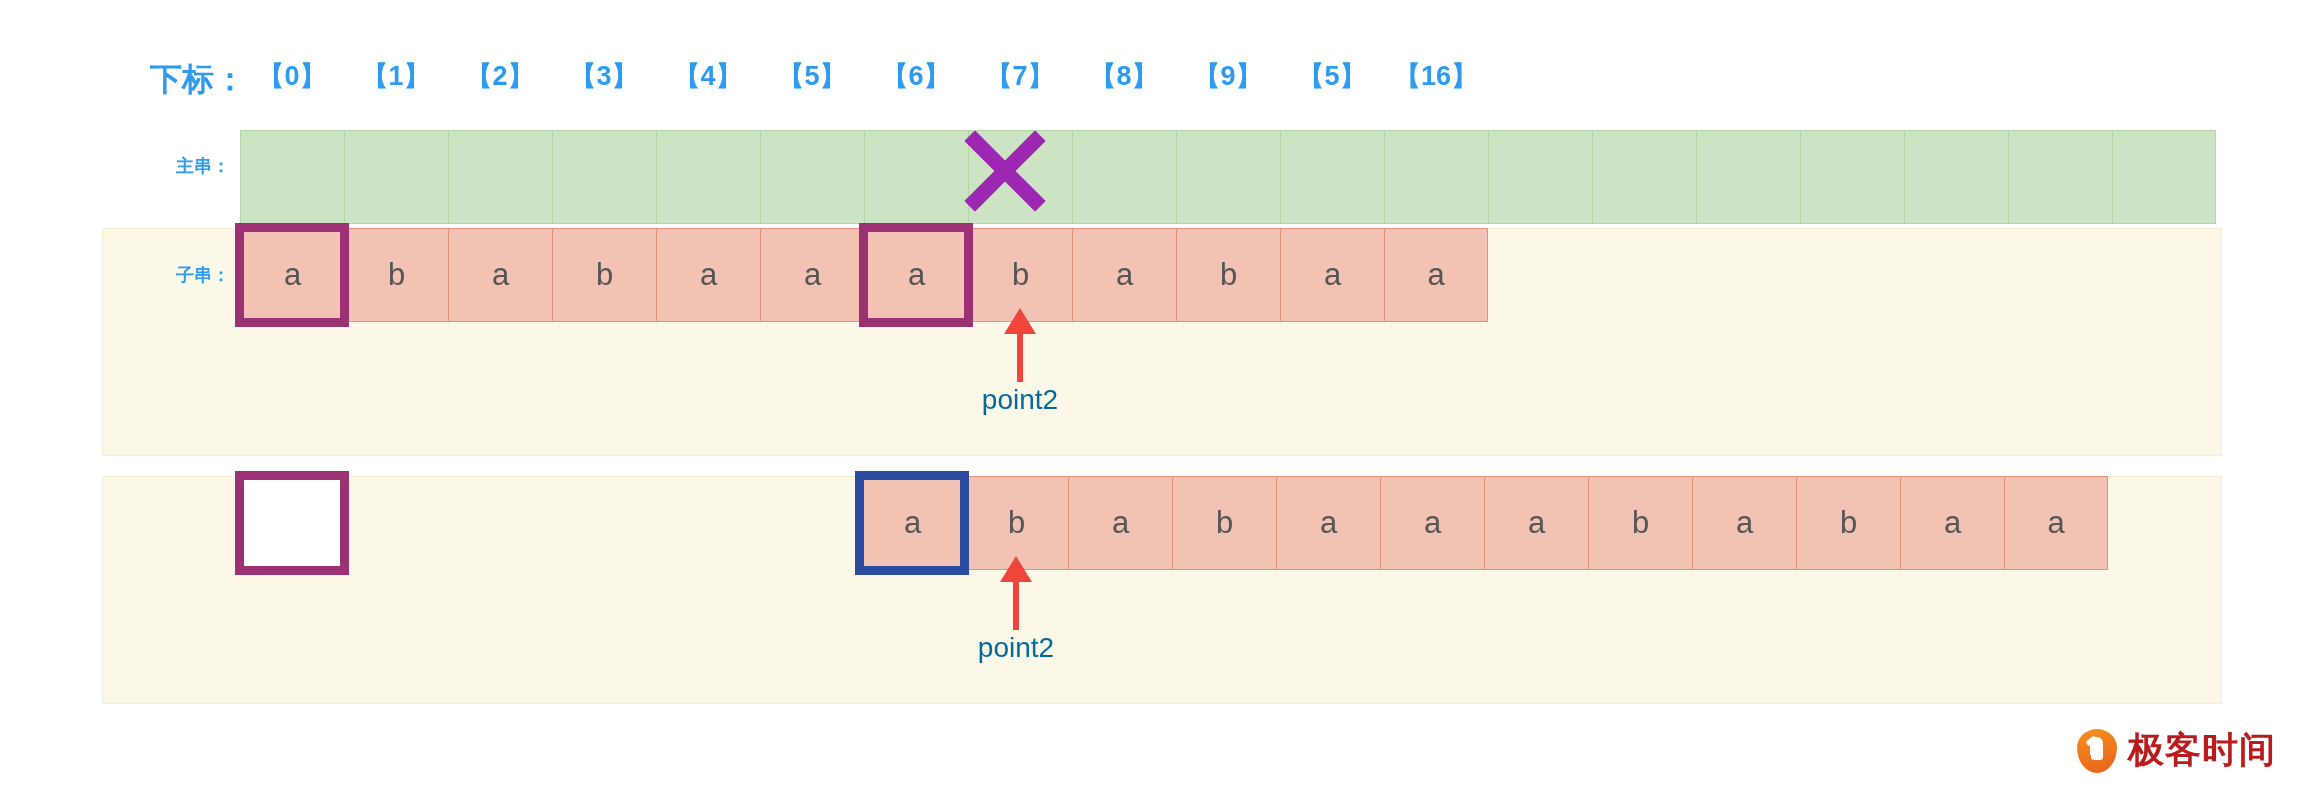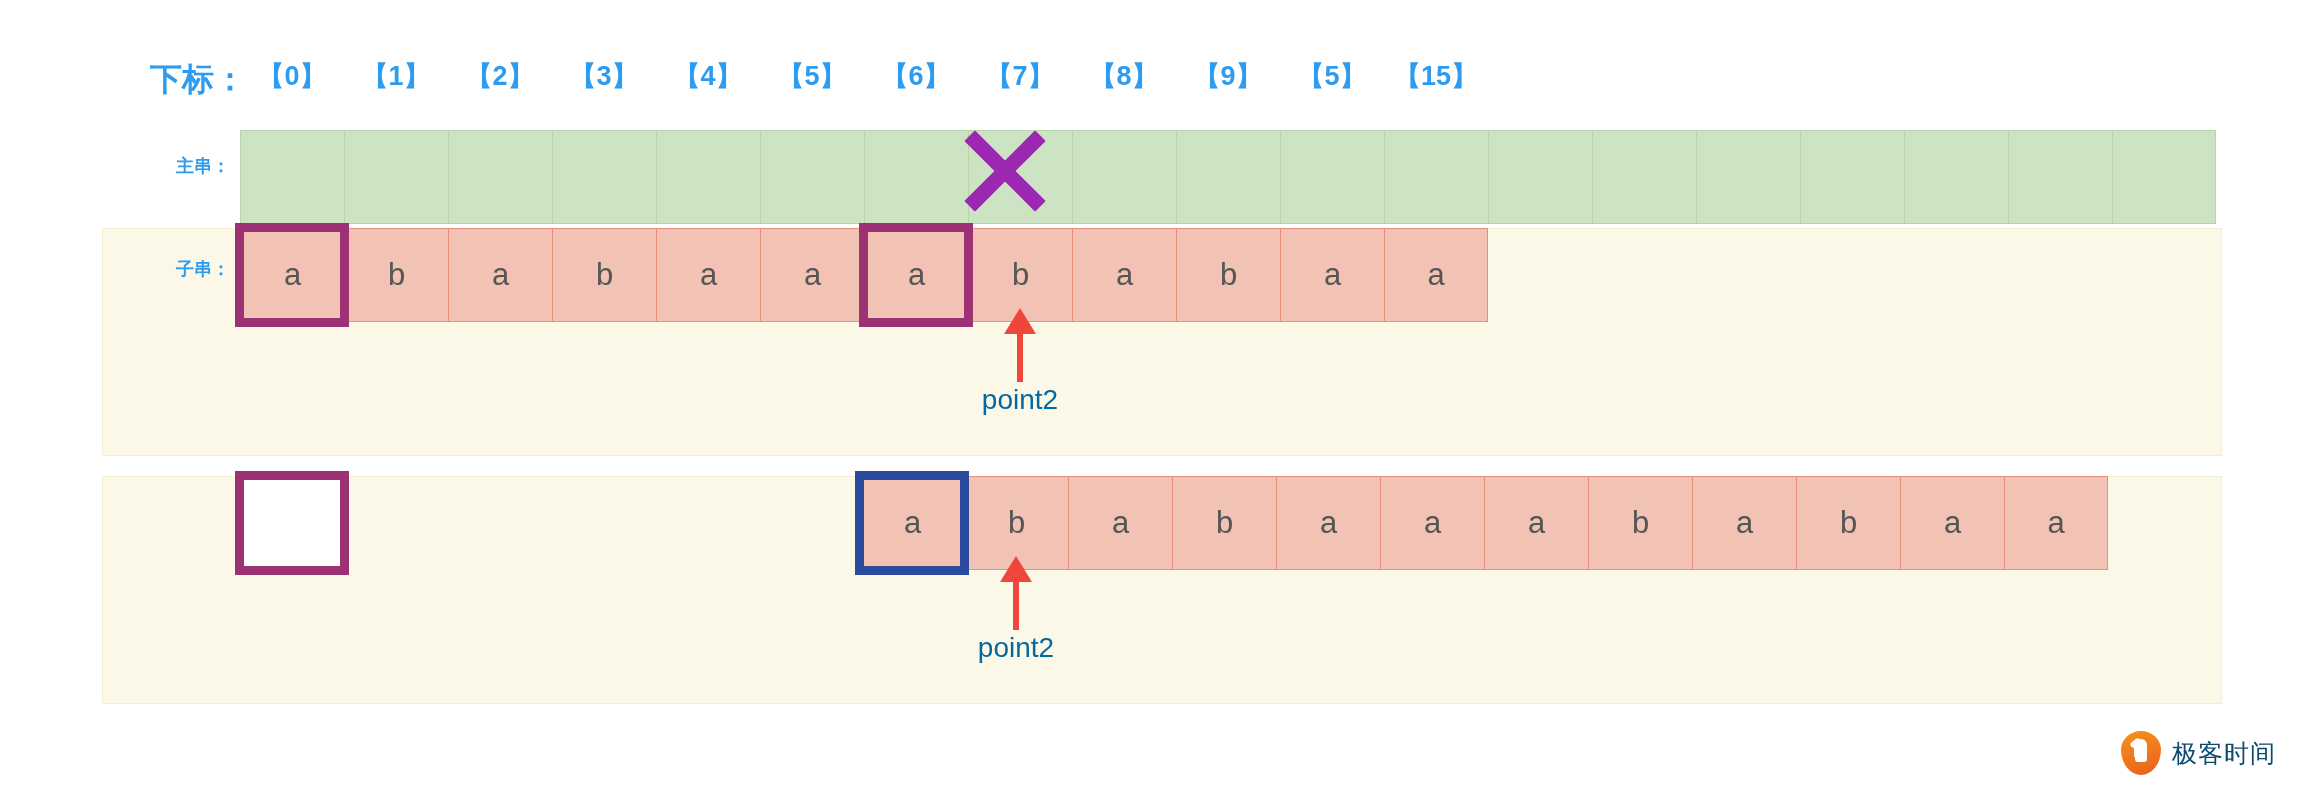--- a/index.html
+++ b/index.html
@@ -119,41 +119,41 @@
     transform: translateX(-50%);
     width: 12px; height: 23px; background: #ffffff;
     border-radius: 6px 6px 3px 3px;
     box-shadow: -5px -1px 0 -4px #ffffff;
   }
   #brand-mark .nub {
     position: absolute; left: 9px; top: 9px; width: 11px; height: 6px;
     background: #ffffff; border-radius: 3px;
     transform: rotate(-38deg);
   }
-  #brand-text { font-size: 25px; color: #0c4a6e; letter-spacing: 1px; }
+  #brand-text { font-size: 36px; color: #b91c1c; letter-spacing: 1px; font-weight: bold; }
 </style>
 </head>
 <body>
 
 <div id="stage">
 
   <div id="index-row">
     <div id="idx-title">下标：</div>
   <div class="idx-label" style="left: 292px;">【0】</div>
       <div class="idx-label" style="left: 396px;">【1】</div>
       <div class="idx-label" style="left: 500px;">【2】</div>
       <div class="idx-label" style="left: 604px;">【3】</div>
       <div class="idx-label" style="left: 708px;">【4】</div>
       <div class="idx-label" style="left: 812px;">【5】</div>
       <div class="idx-label" style="left: 916px;">【6】</div>
       <div class="idx-label" style="left: 1020px;">【7】</div>
       <div class="idx-label" style="left: 1124px;">【8】</div>
       <div class="idx-label" style="left: 1228px;">【9】</div>
       <div class="idx-label" style="left: 1332px;">【5】</div>
-      <div class="idx-label" style="left: 1436px;">【15】</div>
+      <div class="idx-label" style="left: 1436px;">【16】</div>
     </div>
 
   <div id="main-row" class="cellrow">
       <div class="cell"></div>
       <div class="cell"></div>
       <div class="cell"></div>
       <div class="cell"></div>
       <div class="cell"></div>
       <div class="cell"></div>
       <div class="cell"></div>
@@ -170,21 +170,21 @@
       <div class="cell"></div>
       <div class="cell"></div>
     </div>
   <div id="x-mark">
     <span class="a"></span>
       <span class="b"></span>
   </div>
   <div class="rowlabel" id="main-label" style="left:110px; top:155px; width:120px;">主串：</div>
 
   <div class="panel" id="panel-sub"></div>
-  <div class="rowlabel" id="sub-label" style="left:110px; top:258px; width:120px;">子串：</div>
+  <div class="rowlabel" id="sub-label" style="left:110px; top:264px; width:120px;">子串：</div>
   <div id="sub-row" class="cellrow pinkrow">
       <div class="cell">a</div>
       <div class="cell">b</div>
       <div class="cell">a</div>
       <div class="cell">b</div>
       <div class="cell">a</div>
       <div class="cell">a</div>
       <div class="cell">a</div>
       <div class="cell">b</div>
       <div class="cell">a</div>

